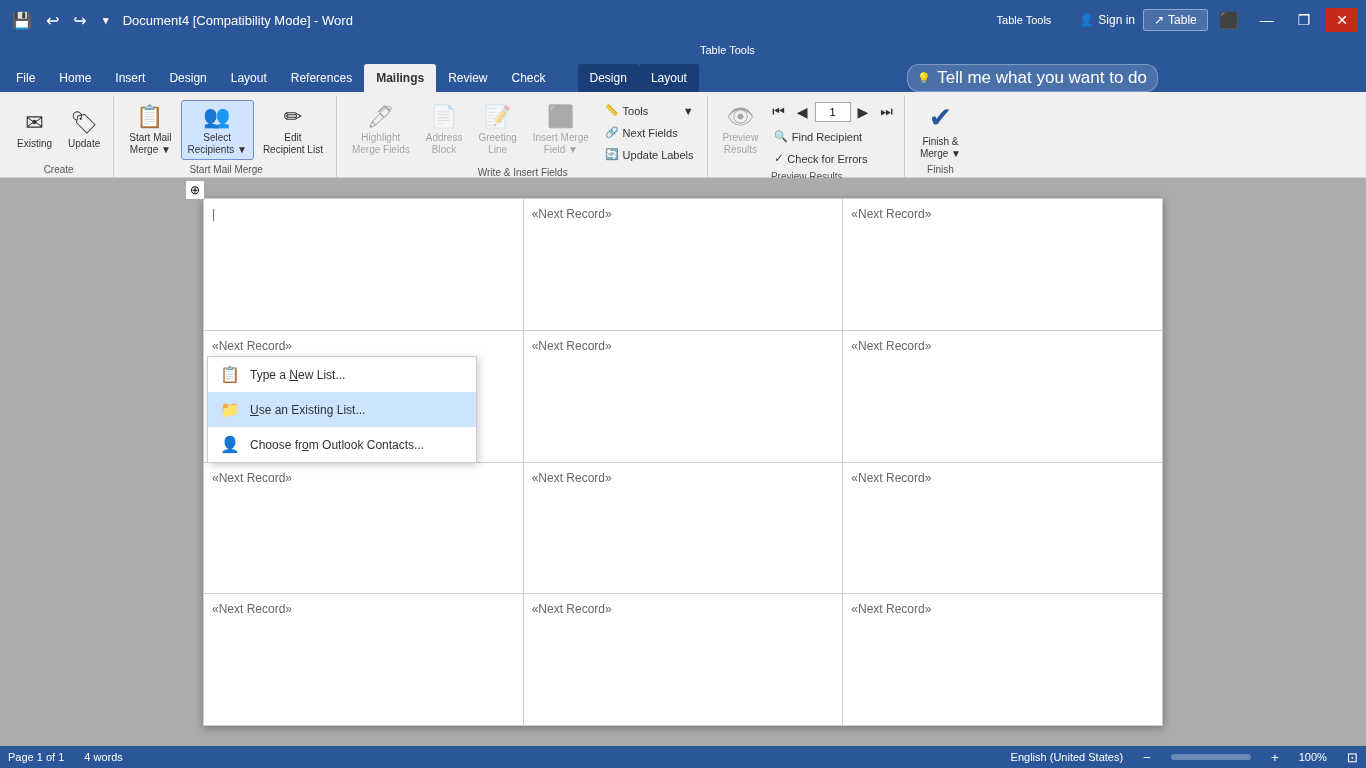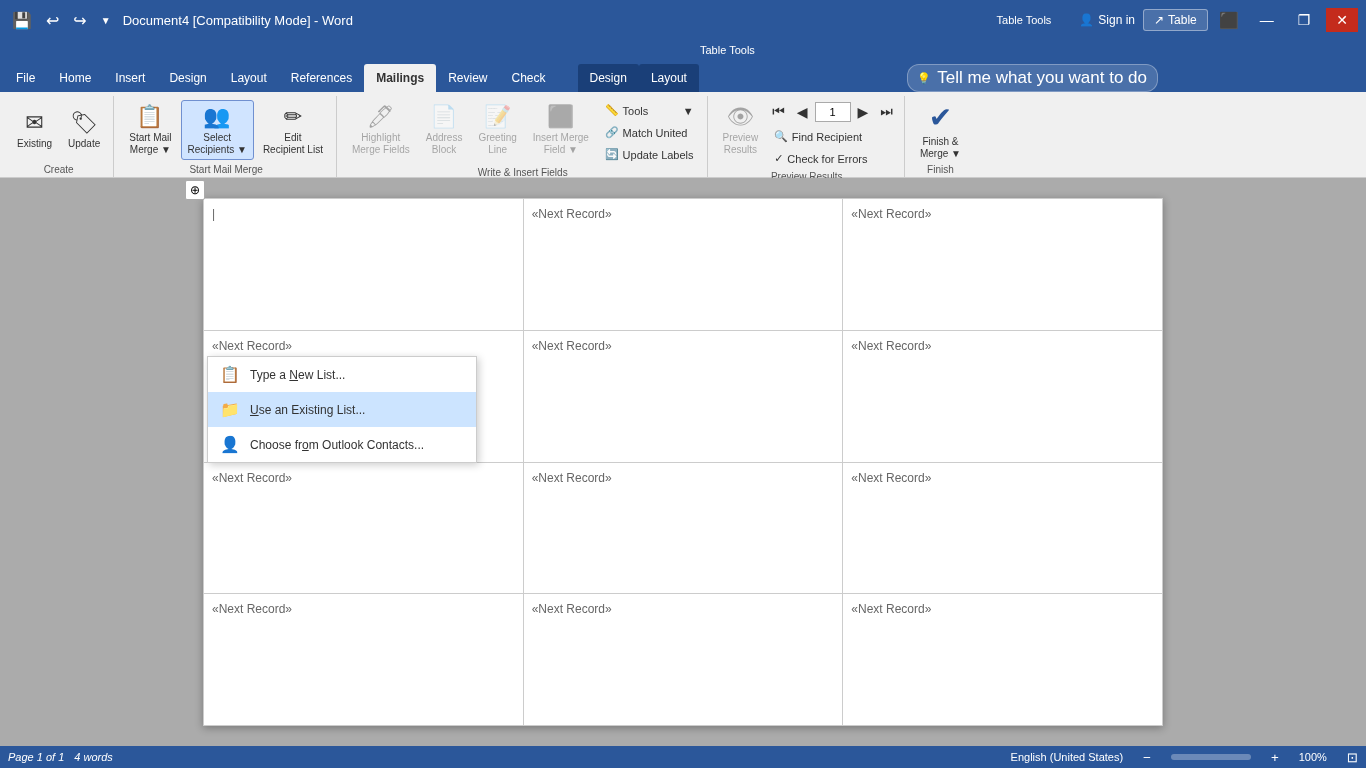--- a/index.html
+++ b/index.html
@@ -229,21 +229,21 @@
     .status-bar {
       background: #2b579a;
       height: 22px;
       display: flex;
       align-items: center;
       padding: 0 8px;
       color: white;
       font-size: 11px;
       justify-content: space-between;
     }
-    .status-left { display: flex; gap: 10px; font-style: italic; }
+    .status-left { display: flex; gap: 20px; }
     .status-right { display: flex; gap: 20px; align-items: center; }
   </style>
 </head>
 <body>
 
 <div class="combined-top">
   <div class="left">
     <button class="qat-btn">💾</button>
     <button class="qat-btn">↩</button>
     <button class="qat-btn">↪</button>
@@ -373,21 +373,21 @@
           <span class="ribbon-btn-label">Insert Merge<br>Field ▼</span>
         </button>
         <div class="ribbon-column">
           <button class="ribbon-btn-small">
             <span>📏</span>
             <span>Tools</span>
             <span style="margin-left:auto;">▼</span>
           </button>
           <button class="ribbon-btn-small">
             <span>🔗</span>
-            <span>Match United</span>
+            <span>Next Fields</span>
           </button>
           <button class="ribbon-btn-small">
             <span>🔄</span>
             <span>Update Labels</span>
           </button>
         </div>
       </div>
     </div>
     <span class="ribbon-group-label">Write &amp; Insert Fields</span>
   </div>

